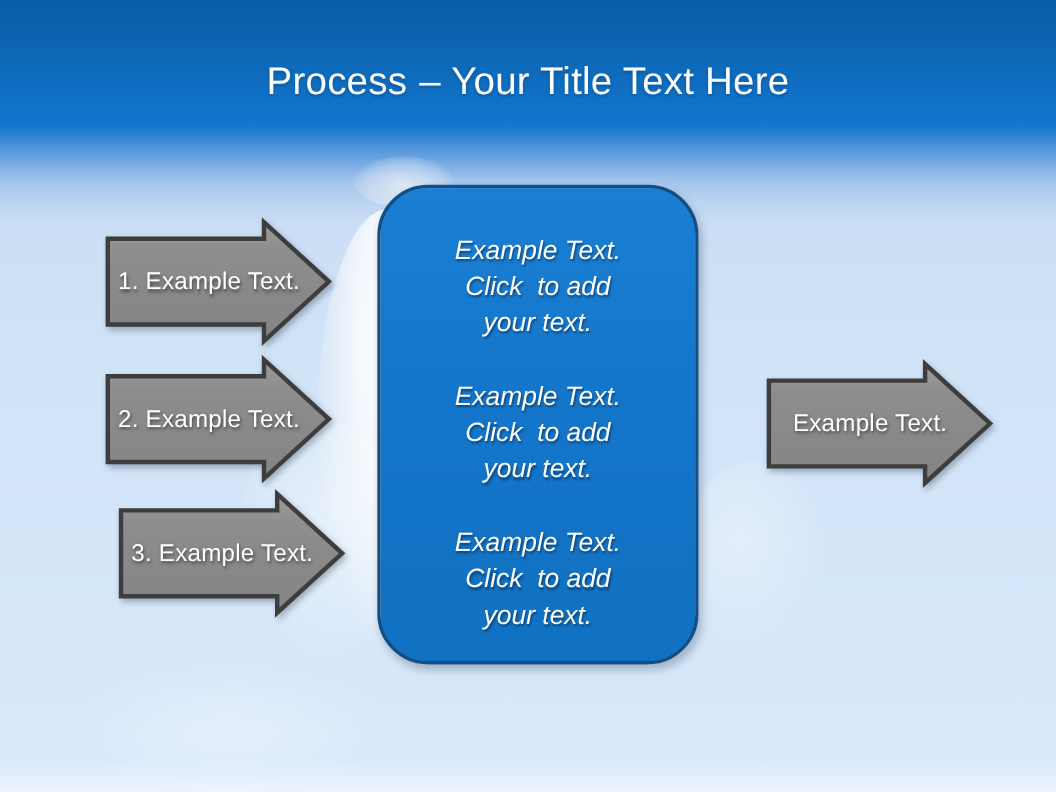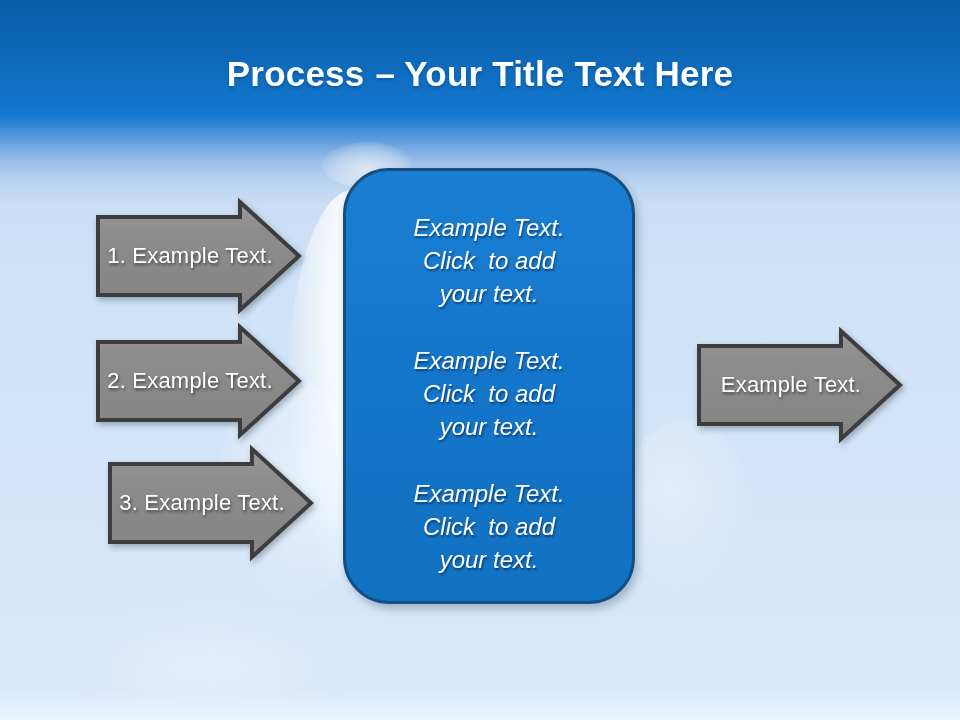--- a/index.html
+++ b/index.html
@@ -79,22 +79,22 @@
     left: 0; top: 52px; width: 960px;
     padding-right: 0;
     text-align: center;
     font-size: 35px;
     line-height: 44px;
     color: #fcfeff;
     letter-spacing: 0.2px;
     text-shadow: 0 2px 3px rgba(4, 45, 88, 0.35);
     white-space: nowrap;
   }
-  .slide-title .t-bold { font-weight: 700; }
-  .slide-title .t-rest { font-weight: 700; margin-left: 11px; }
+  .slide-title .t-bold { font-weight: 400; }
+  .slide-title .t-rest { font-weight: 400; margin-left: 11px; }
 
   .arrow {
     position: absolute;
     width: 206px; height: 112px;
   }
   .arrow svg {
     position: absolute; inset: 0;
     overflow: visible;
     filter: drop-shadow(2px 3px 3px rgba(30, 45, 60, 0.35));
   }

